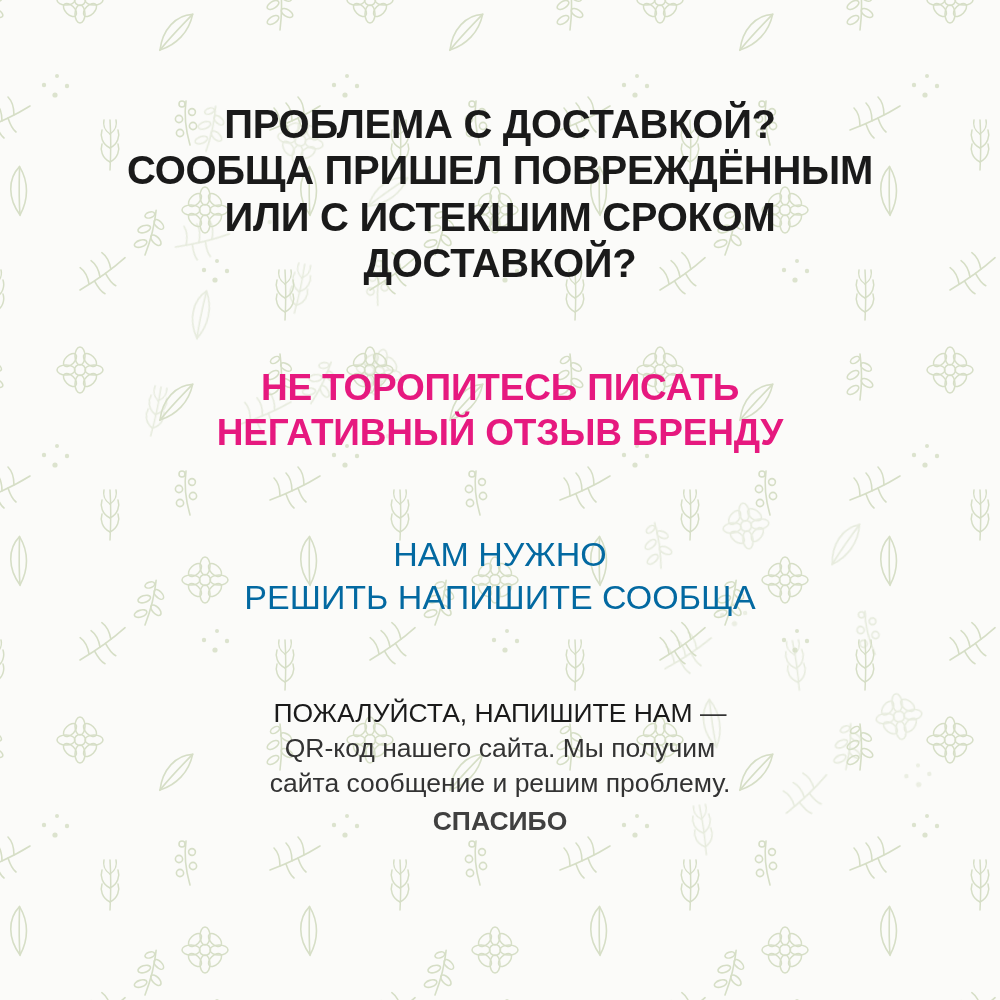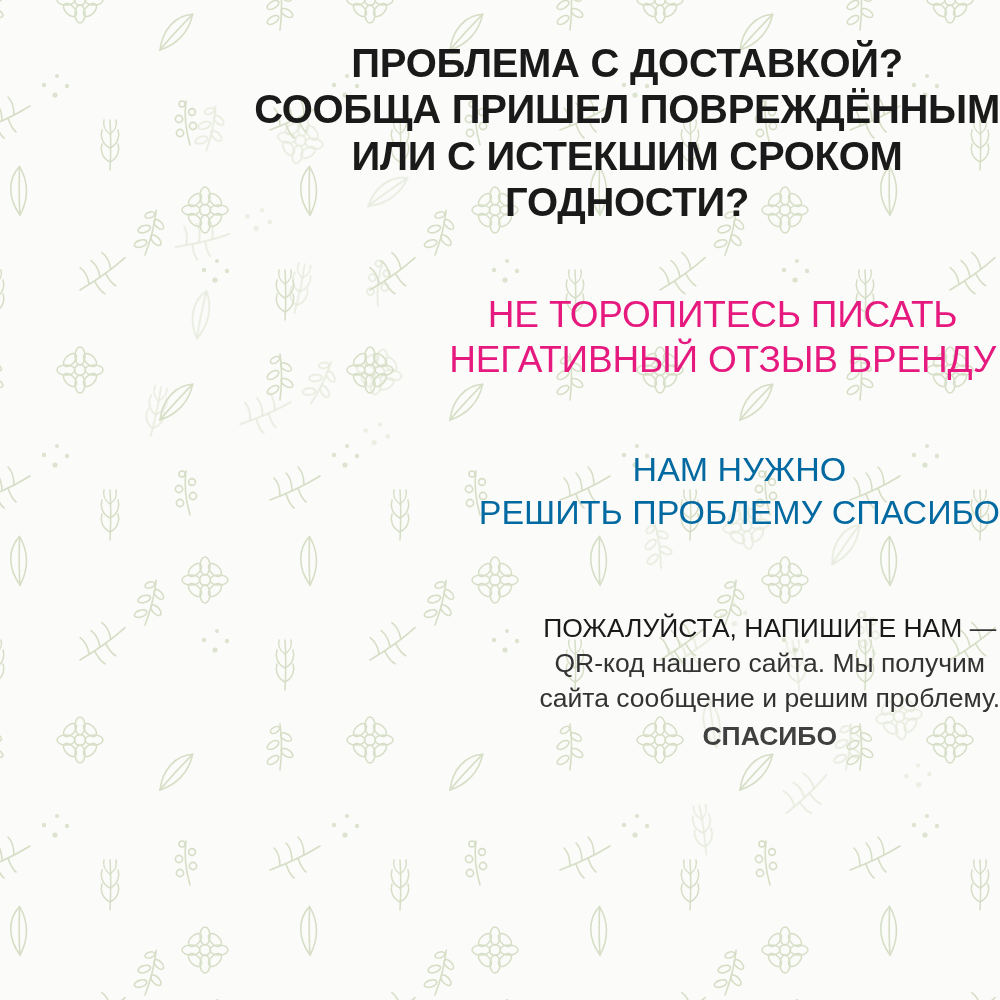--- a/index.html
+++ b/index.html
@@ -26,46 +26,46 @@
     z-index: 0;
     pointer-events: none;
   }
   .content {
     position: relative;
     z-index: 2;
     width: 1000px;
     height: 1000px;
     display: flex;
     flex-direction: column;
-    align-items: flex-end;
+    align-items: center;
     box-sizing: border-box;
-    padding-top: 40px;
+    padding-top: 101px;
   }
   .headline {
     text-align: center;
     color: #1a1a1a;
     font-weight: bold;
     font-size: 40px;
     line-height: 1.16;
     letter-spacing: -0.3px;
     max-width: 880px;
     margin: 0;
   }
   .headline .line {
     display: block;
     white-space: nowrap;
   }
   .subhead {
     text-align: center;
     color: #e6197f;
-    font-weight: normal;
+    font-weight: bold;
     font-size: 37px;
     line-height: 1.22;
     letter-spacing: -0.2px;
-    margin: 4px;
+    margin: 16px;
     padding-top: 62px;
   }
   .subhead .line {
     display: block;
     white-space: nowrap;
   }
   .midtext {
     text-align: center;
     color: #0369a1;
     font-weight: normal;
@@ -199,31 +199,31 @@
       <use href="#tile" x="620" y="520" transform="rotate(-8 500 500)" opacity="0.55"></use>
     </g>
   </svg>
 
   <div class="content">
 
     <h1 class="headline">
       <span class="line">ПРОБЛЕМА С ДОСТАВКОЙ?</span>
       <span class="line">СООБЩА ПРИШЕЛ ПОВРЕЖДЁННЫМ</span>
       <span class="line">ИЛИ С ИСТЕКШИМ СРОКОМ</span>
-      <span class="line">ГОДНОСТИ?</span>
+      <span class="line">ДОСТАВКОЙ?</span>
     </h1>
 
     <h2 class="subhead">
       <span class="line">НЕ ТОРОПИТЕСЬ ПИСАТЬ</span>
       <span class="line">НЕГАТИВНЫЙ ОТЗЫВ БРЕНДУ</span>
     </h2>
 
     <p class="midtext">
       <span class="line">НАМ НУЖНО</span>
-      <span class="line">РЕШИТЬ ПРОБЛЕМУ СПАСИБО</span>
+      <span class="line">РЕШИТЬ НАПИШИТЕ СООБЩА</span>
     </p>
 
     <p class="body-block">
       <span class="line"><span class="strong">ПОЖАЛУЙСТА, НАПИШИТЕ НАМ</span><span> —</span></span>
       <span class="line">QR-код нашего сайта. Мы получим</span>
       <span class="line">сайта сообщение и решим проблему.</span>
       <span class="thanks">СПАСИБО</span>
     </p>
 
   </div>

